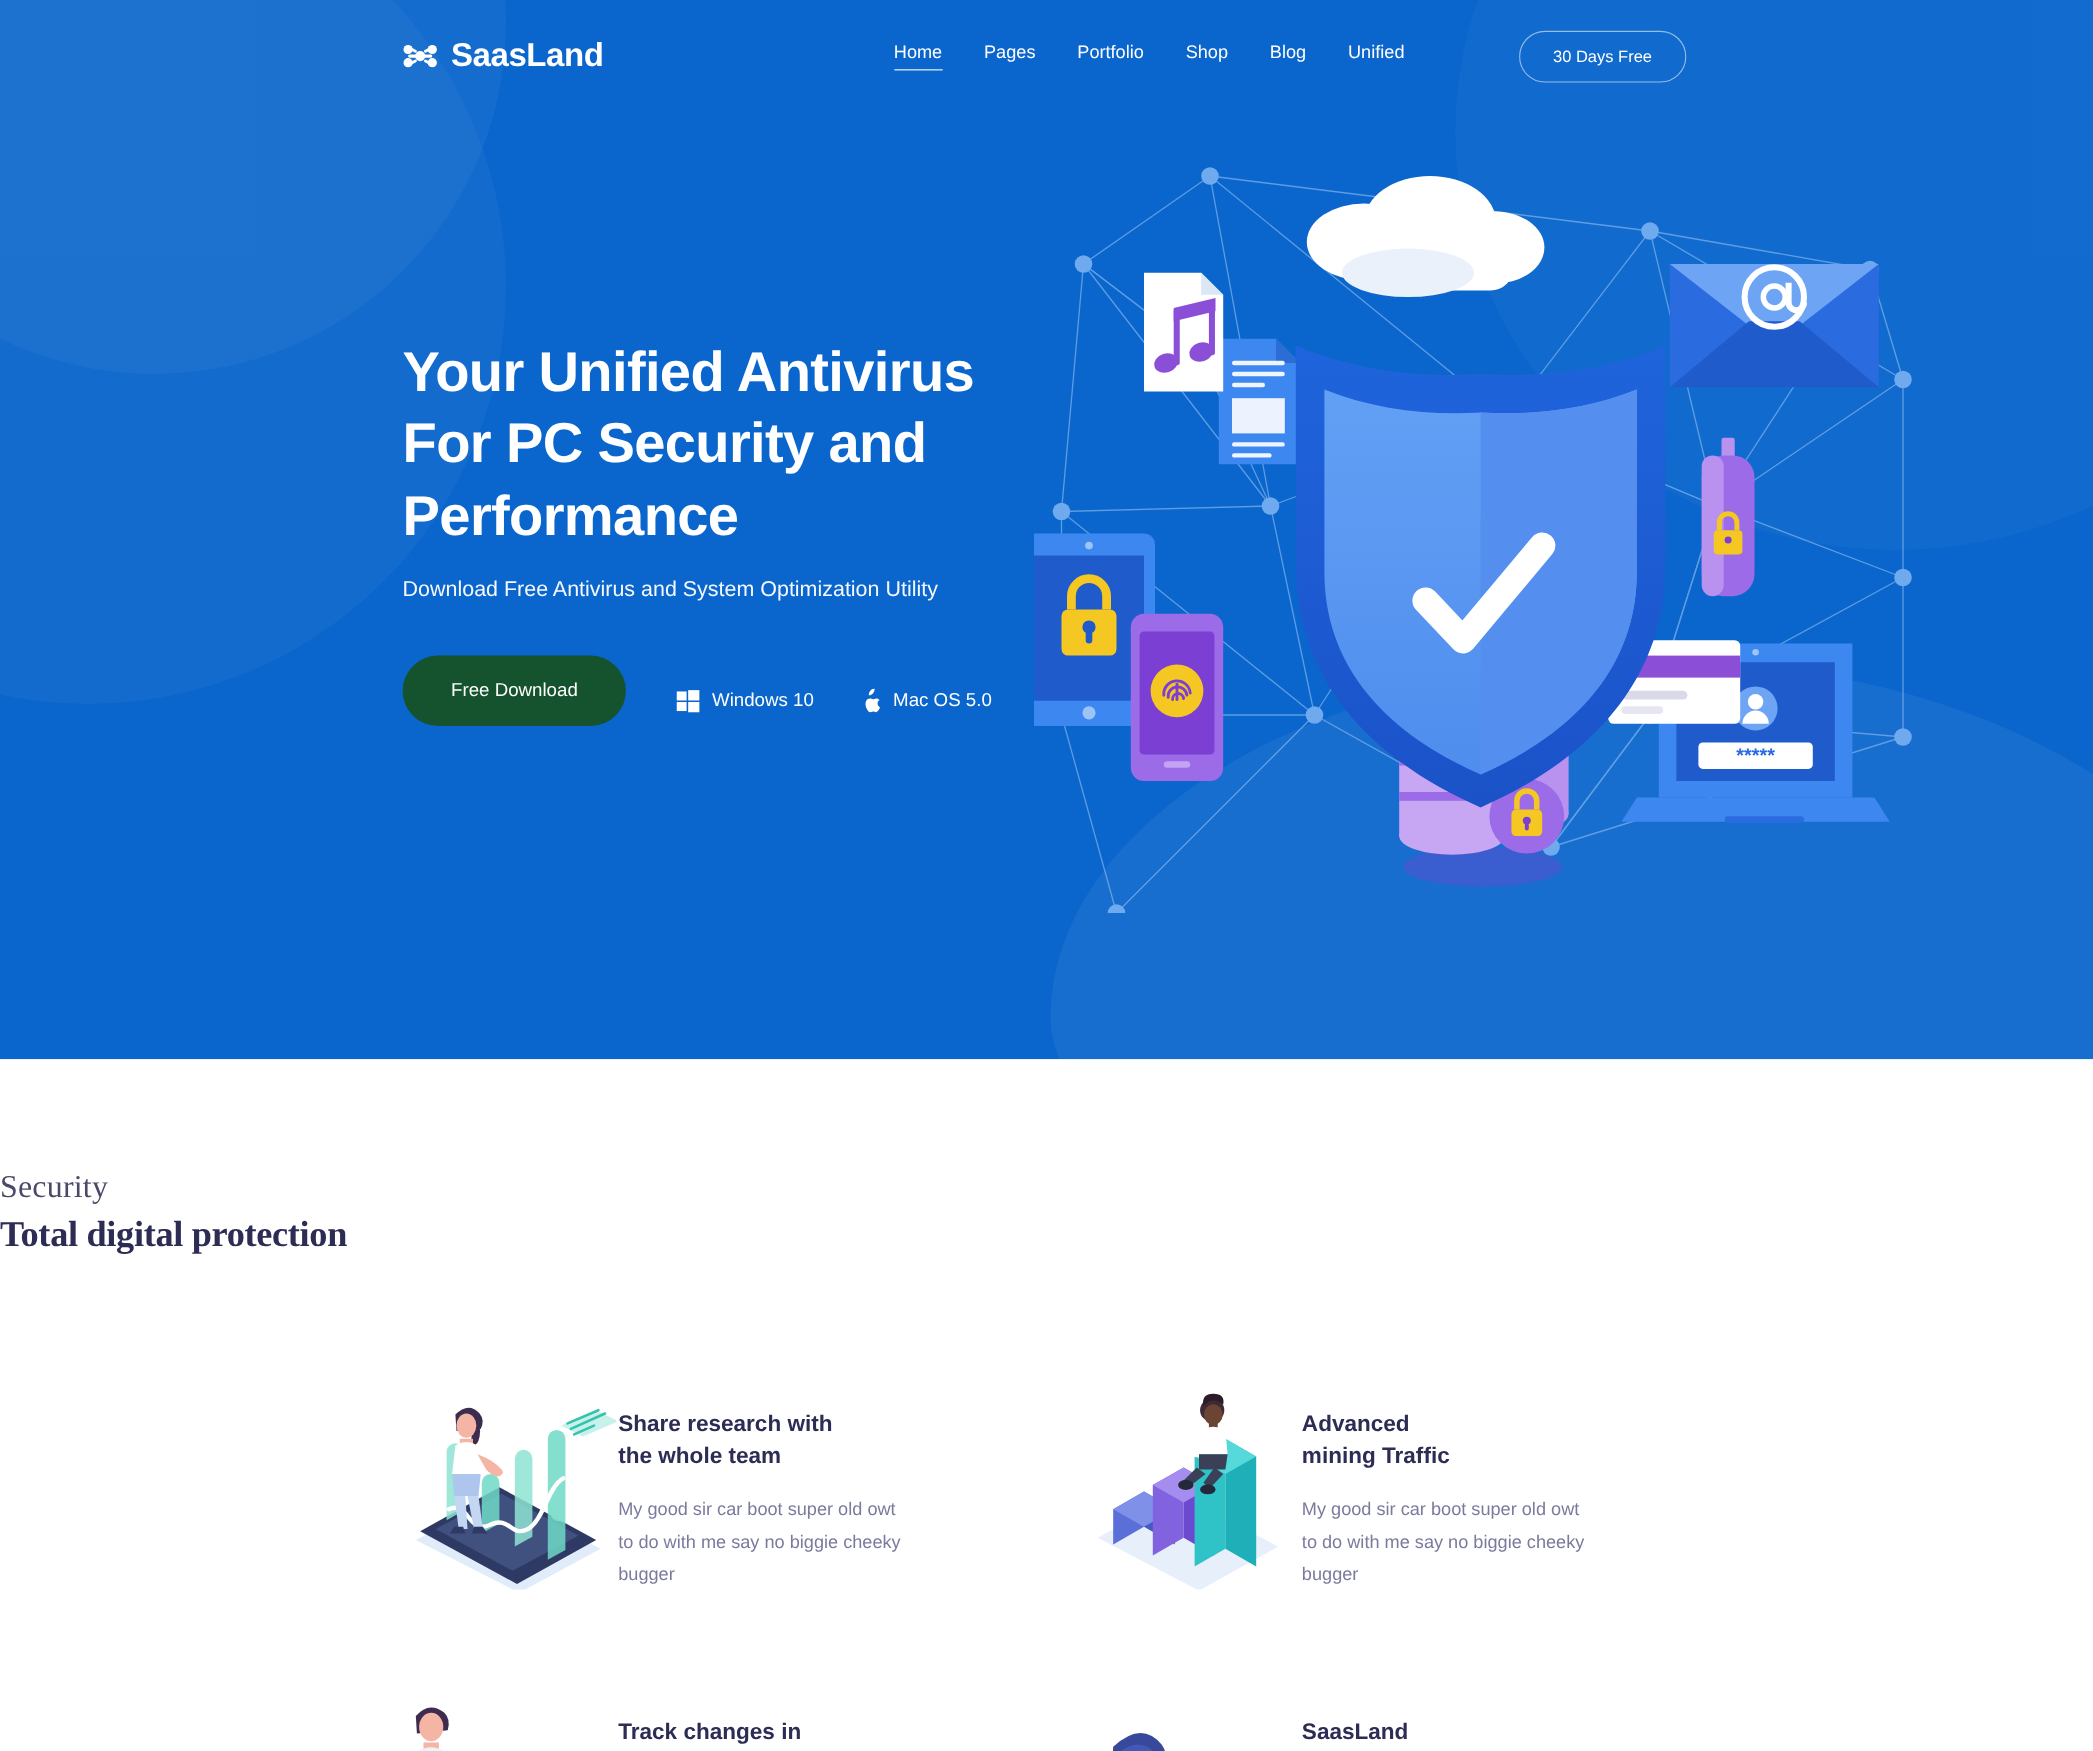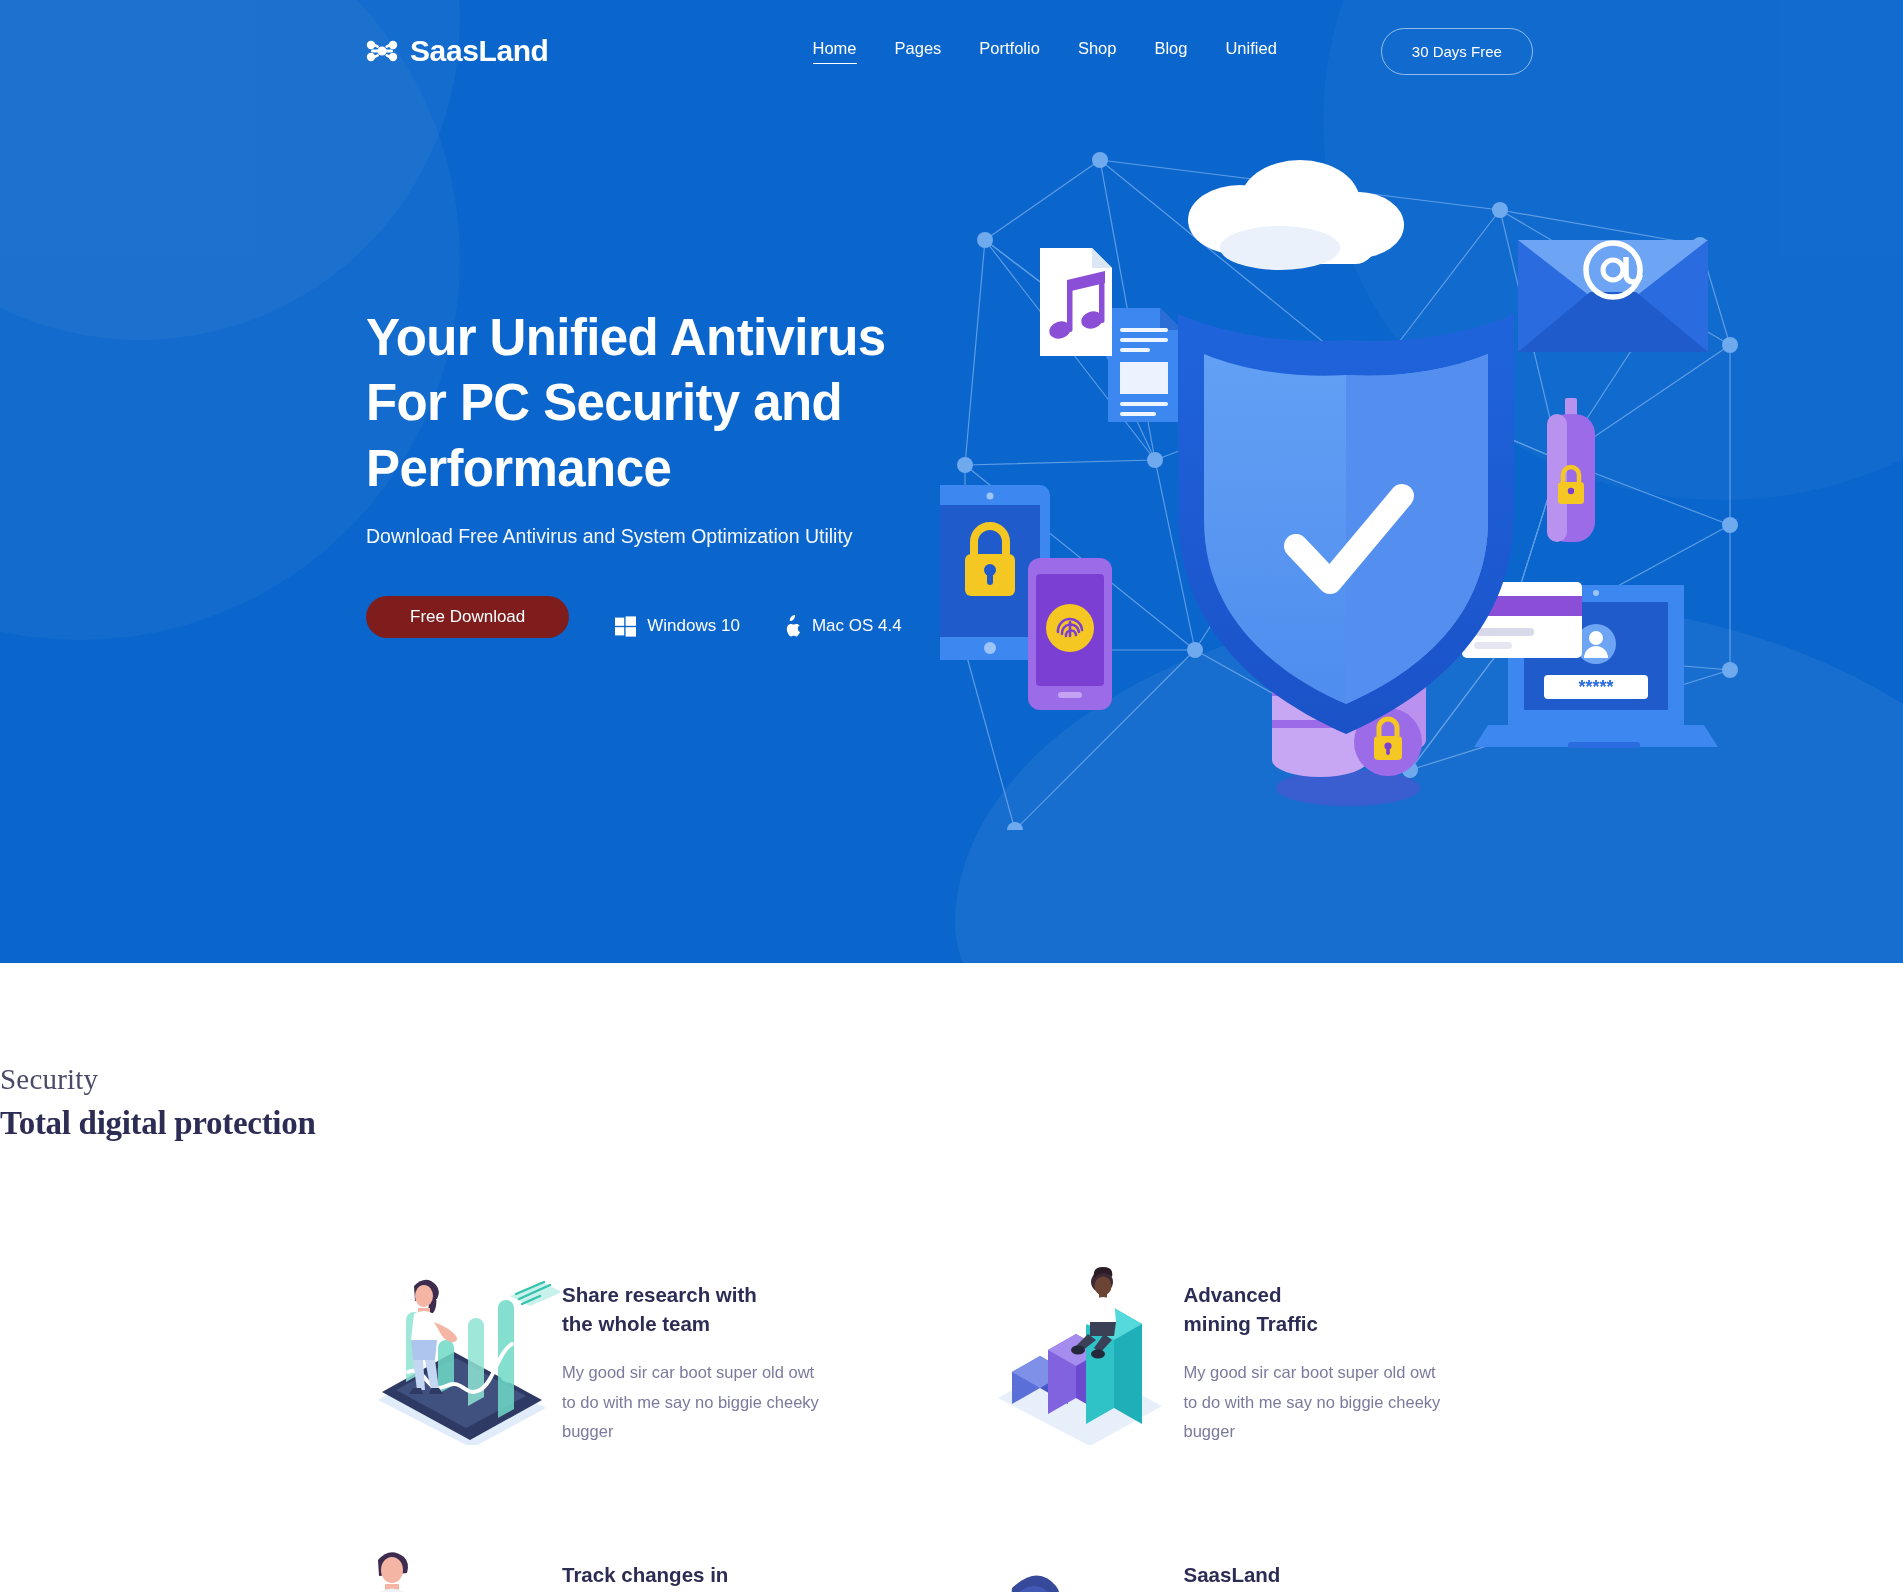--- a/index.html
+++ b/index.html
@@ -122,27 +122,27 @@
     font-size: 19.5px;
     font-weight: 400;
     opacity: .96;
   }
   .hero-actions {
     margin-top: 48px;
     display: flex;
     align-items: center;
   }
   .dl-btn {
-    background: #7f1d1d;
+    background: #14532d;
     color: #ffffff;
     border: none;
     border-radius: 34px;
     font-size: 17px;
     font-weight: 500;
-    padding: 11px 44px;
+    padding: 22px 44px;
     cursor: pointer;
     font-family: inherit;
   }
   .os {
     display: flex;
     align-items: center;
     gap: 11px;
     color: #ffffff;
     font-size: 17px;
     margin-left: 46px;
@@ -288,21 +288,21 @@
         </span>
         <span>Windows 10</span>
       </div>
 
       <div class="os mac">
         <span>
           <svg class="os-ico" width="19" height="23" viewBox="0 0 19 23">
             <path fill="#ffffff" d="M13.1 0c.2 1.6-.45 3.1-1.35 4.15-.95 1.1-2.45 1.95-3.9 1.85-.24-1.55.5-3.15 1.4-4.15C10.25.7 11.85-.05 13.1 0zM18 17.1c-.35.85-.55 1.25-1 2-.65 1.05-1.55 2.35-2.7 2.35-1 .05-1.25-.65-2.6-.65-1.35.05-1.65.7-2.65.65-1.15-.05-2-1.2-2.65-2.25C4.6 16.3 4.4 12.8 5.5 11c.8-1.3 2.05-2.05 3.25-2.05 1.2 0 1.95.65 2.95.65.95 0 1.55-.65 2.95-.7 1.05-.05 2.2.55 2.95 1.55-2.6 1.4-2.2 5.1.4 6.65z"></path>
           </svg>
         </span>
-        <span>Mac OS 4.4</span>
+        <span>Mac OS 5.0</span>
       </div>
     </div>
   </div>
 
   <div class="hero-art">
     <svg viewBox="0 0 830 700">
       <defs>
         <linearGradient id="shieldOuter" x1="0" y1="0" x2="0" y2="1">
           <stop offset="0" stop-color="#1F64DC"></stop>
             <stop offset="1" stop-color="#1B52C8"></stop>

